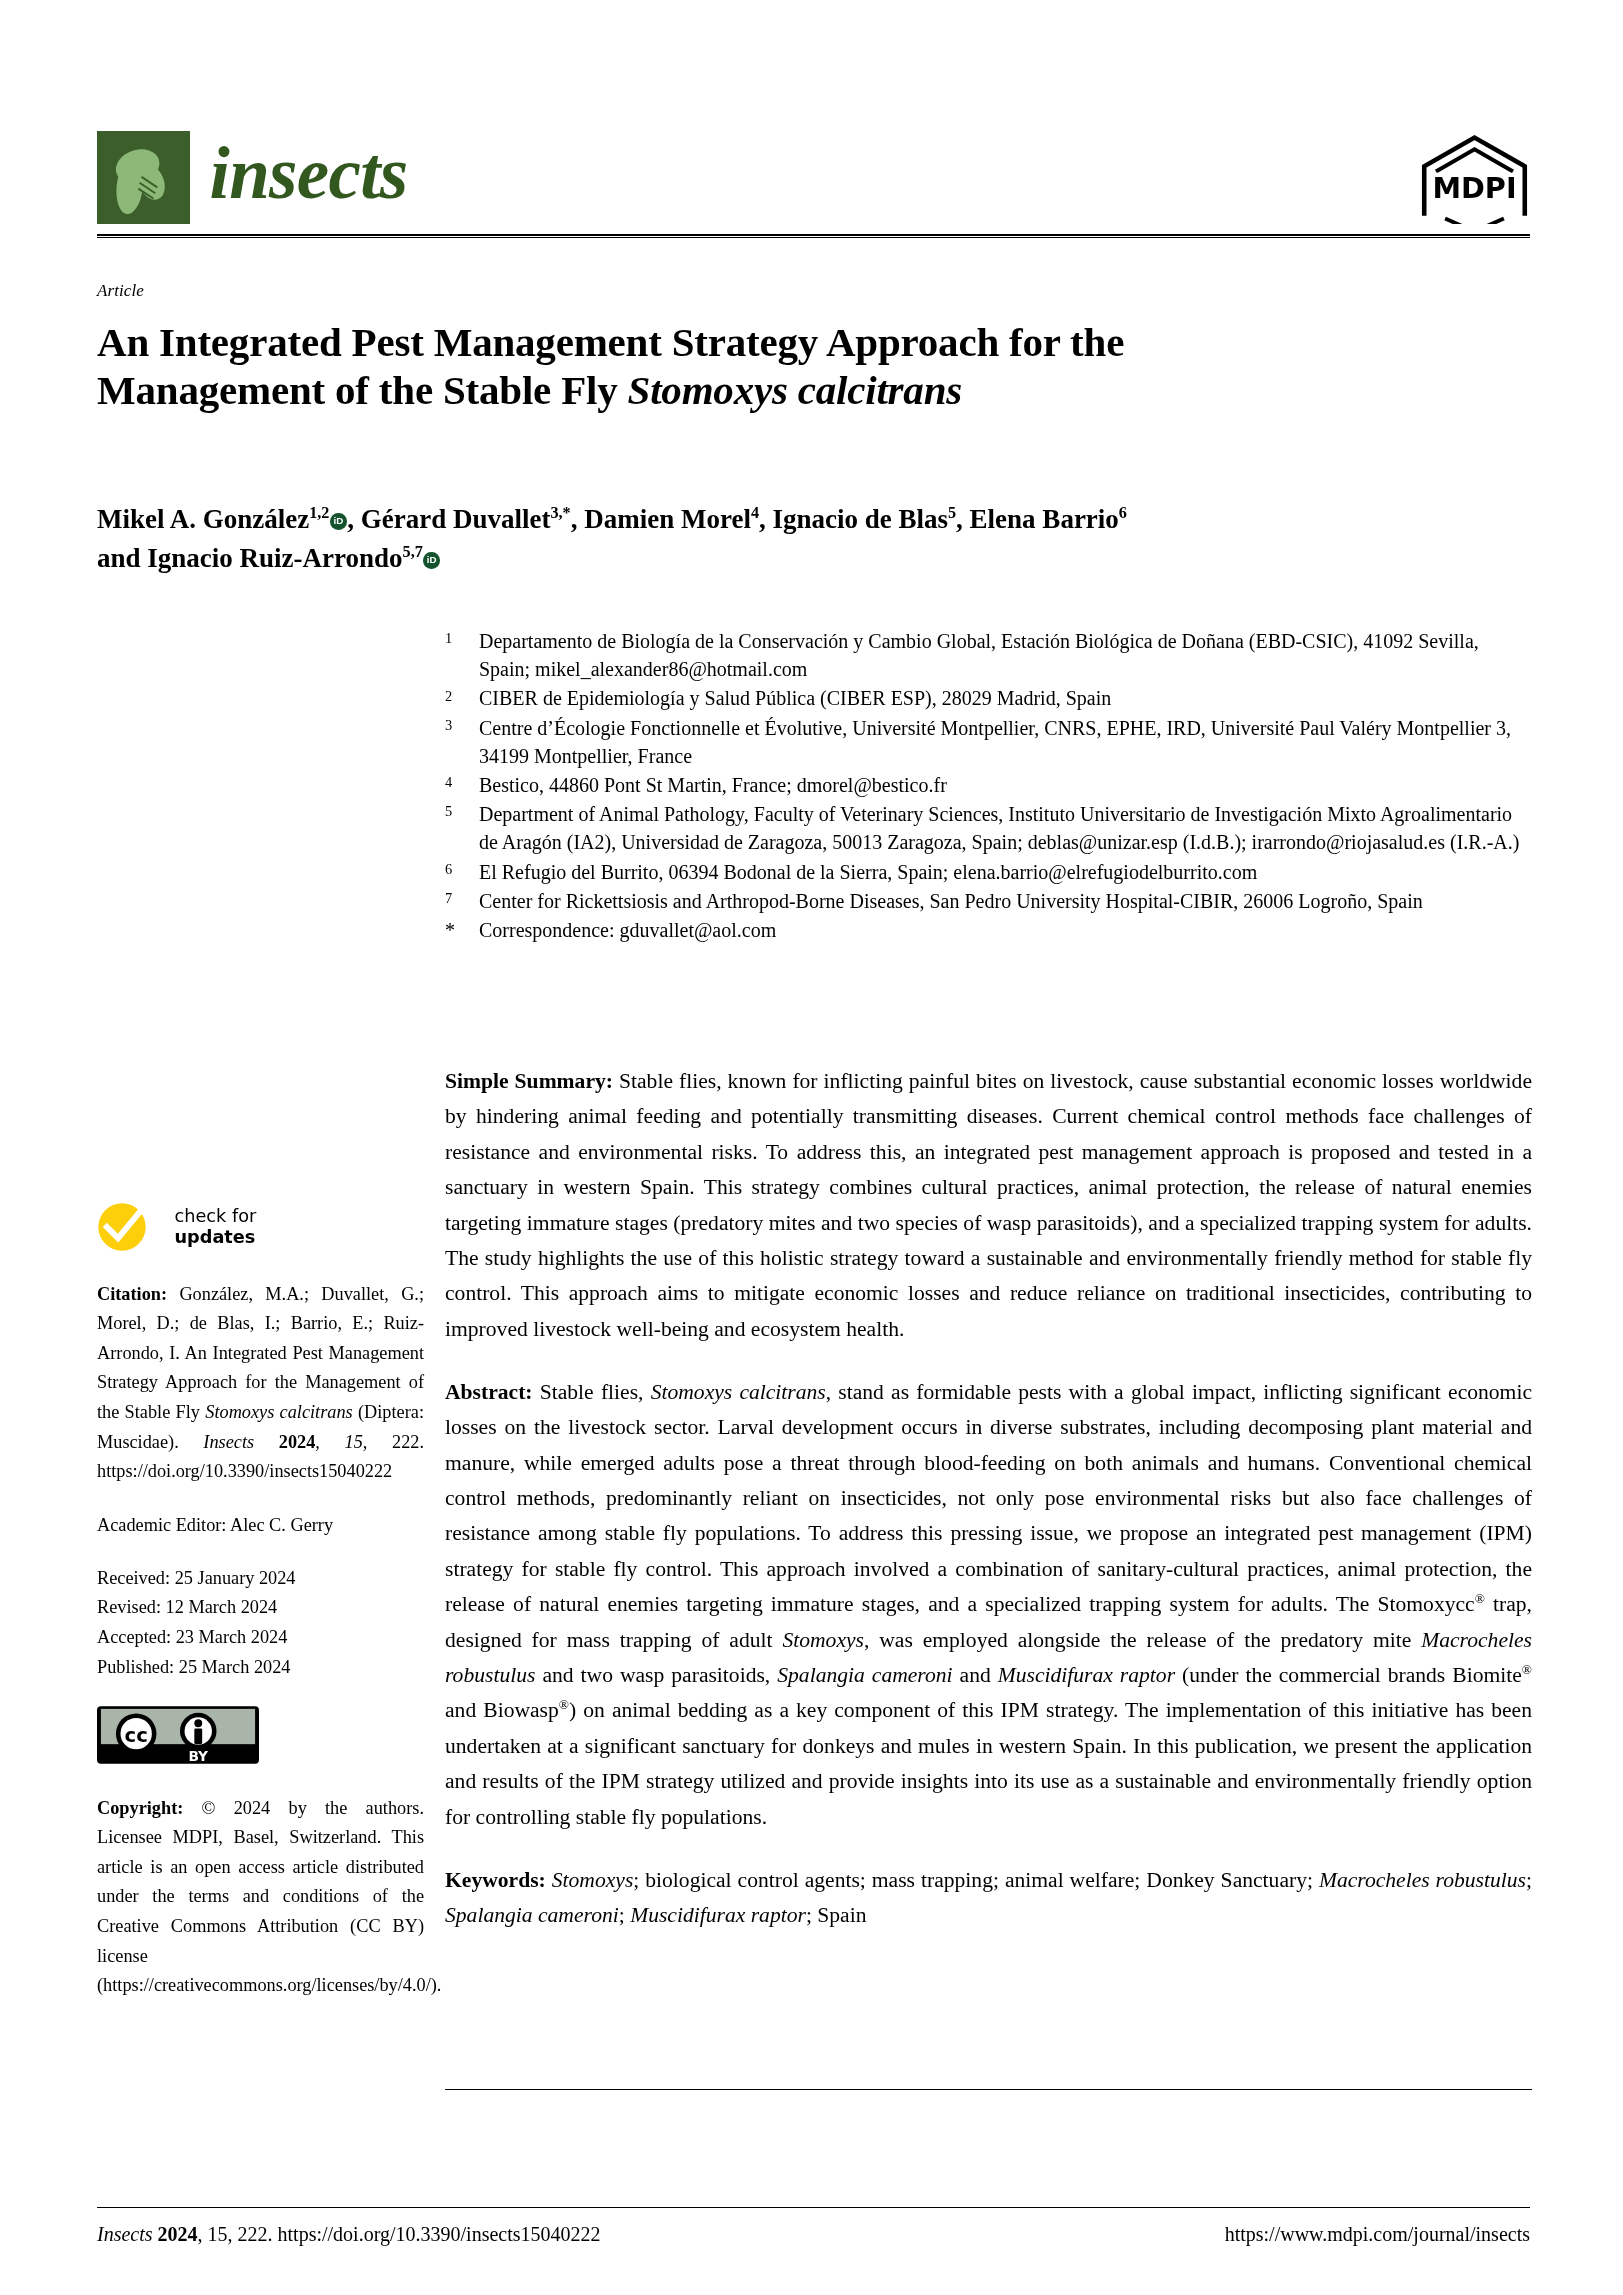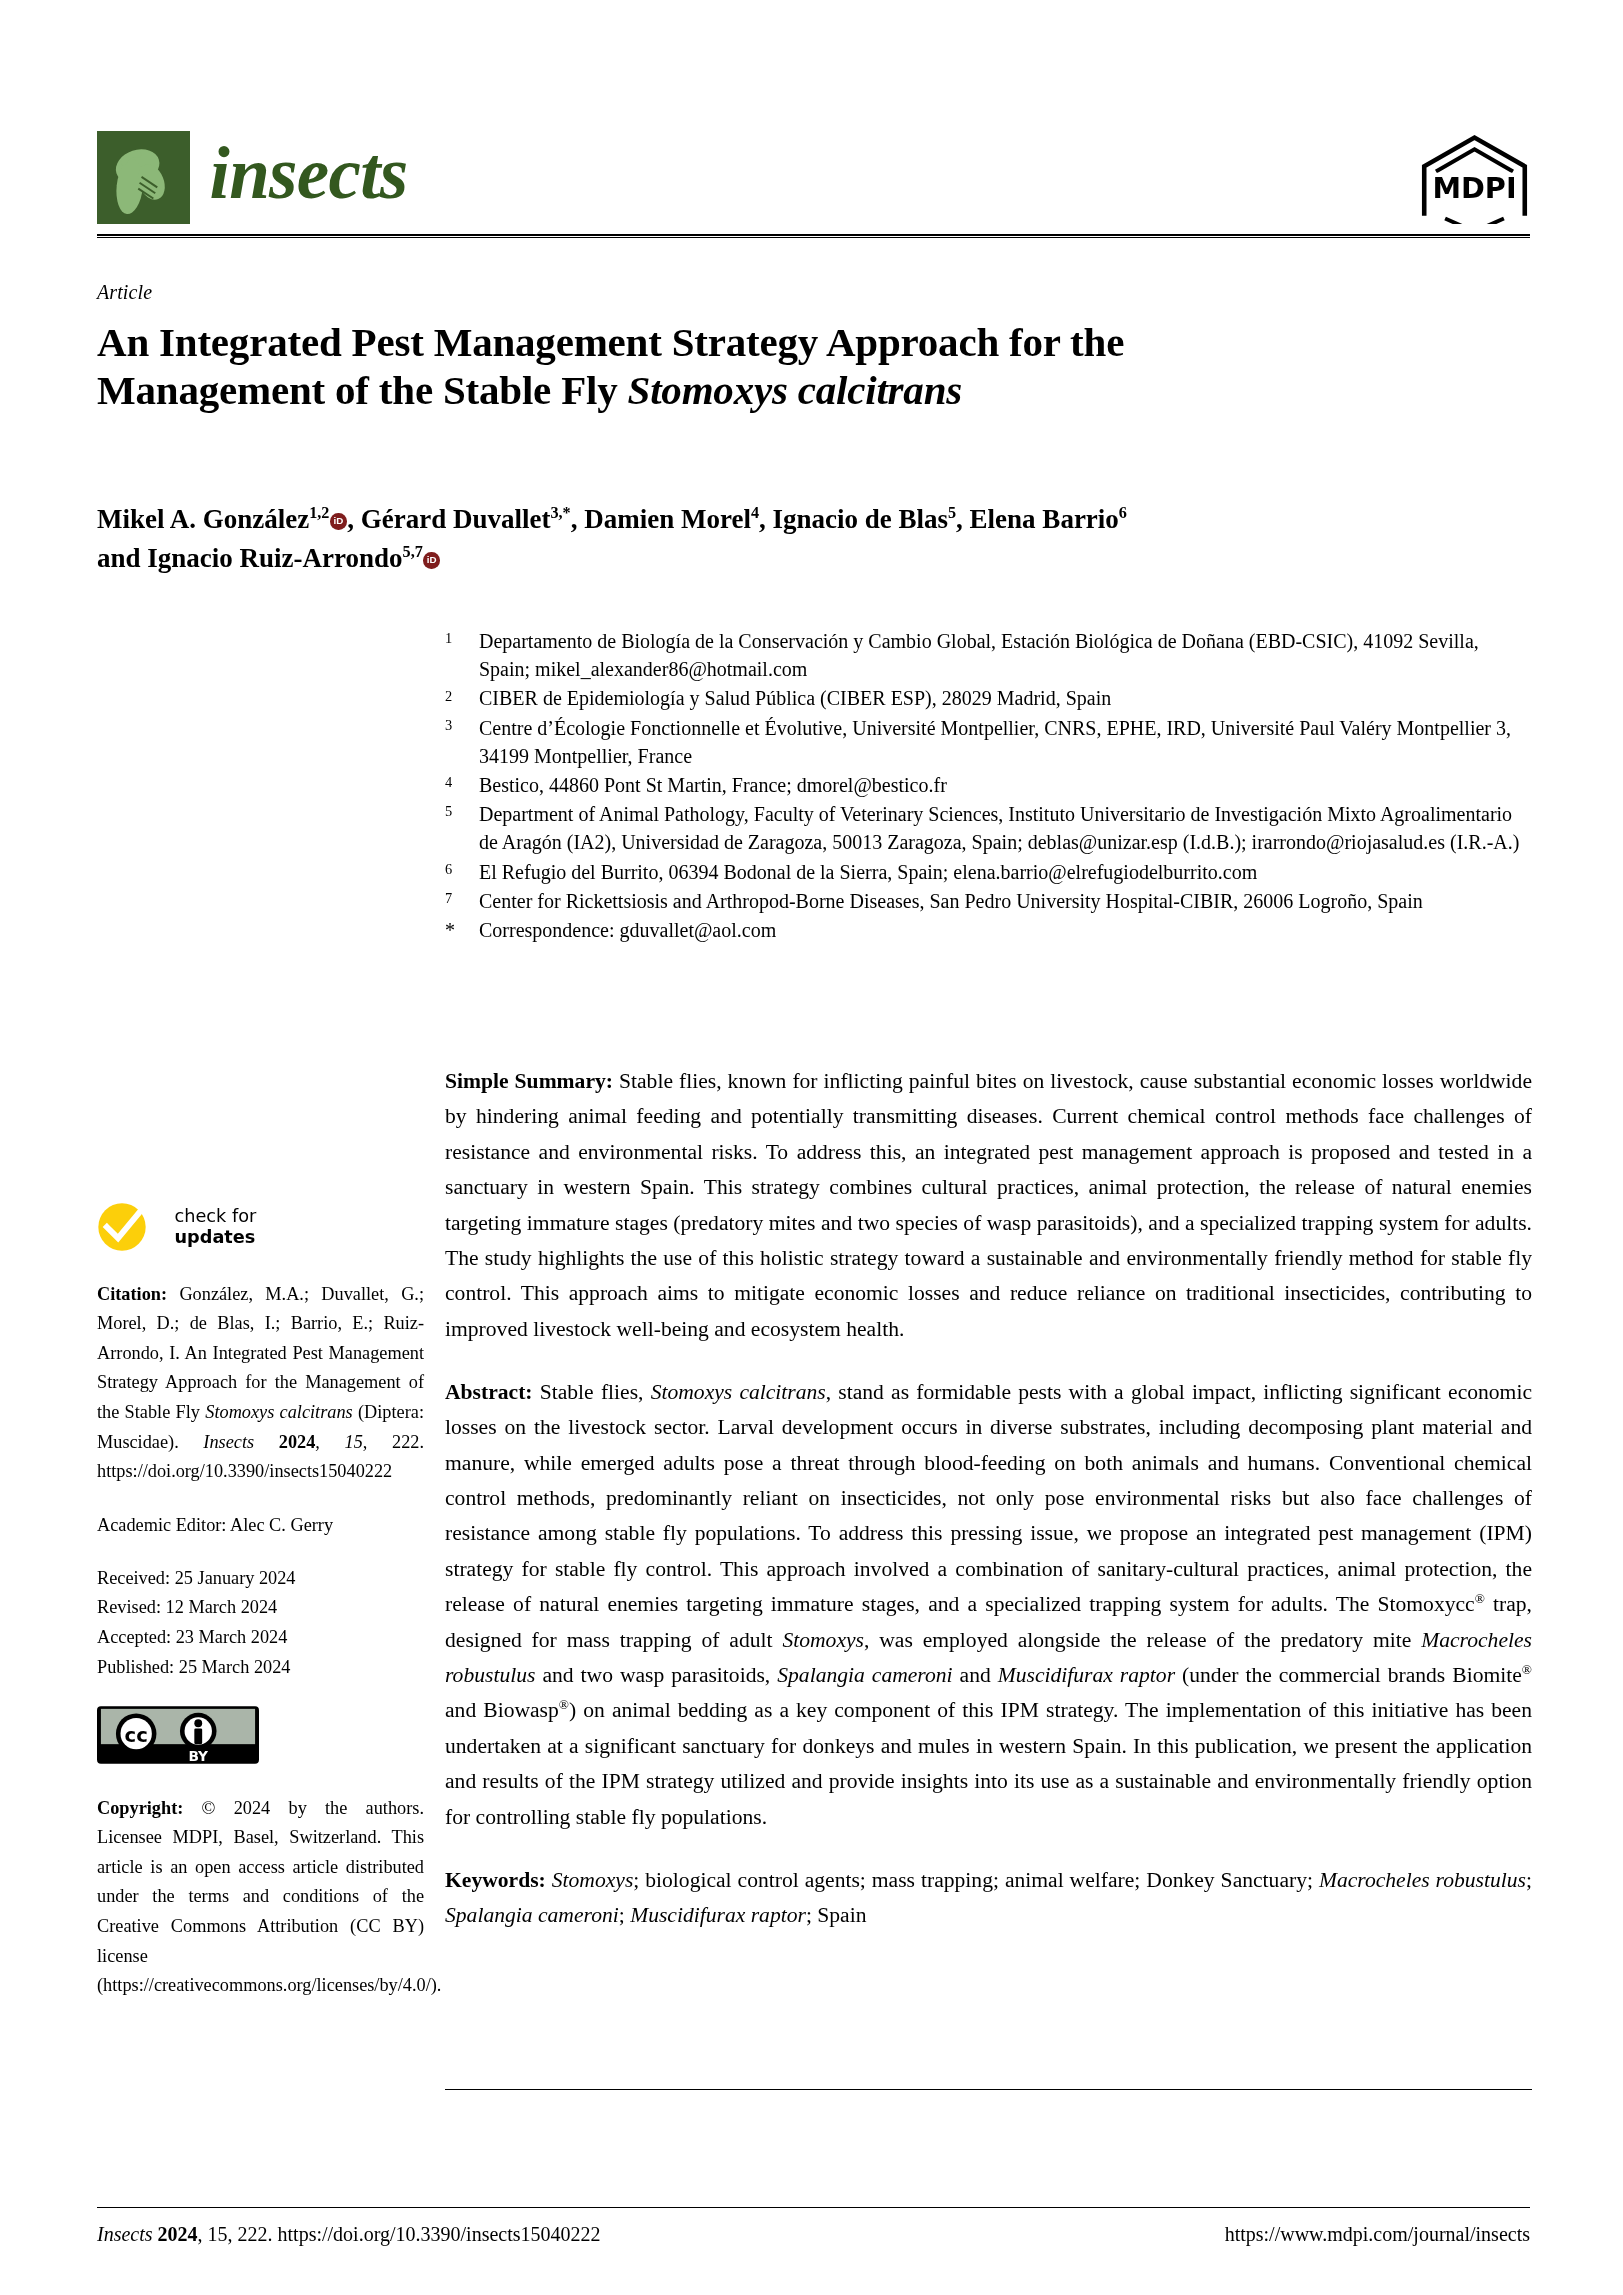--- a/index.html
+++ b/index.html
@@ -57,21 +57,21 @@
     width: 1433px; height: 0;
     border-top: 2px solid #000;
     border-bottom: 0.7px solid #000;
     height: 3.9px;
   }
 
   
   .article-kind {
     position: absolute;
     left: 97px; top: 281px;
-    font-size: 20px;
+    font-size: 17px;
     font-style: italic;
     letter-spacing: 0.1px;
   }
   .title {
     position: absolute;
     left: 97px; top: 319px;
     width: 1335px;
     font-size: 41px;
     font-weight: 700;
     line-height: 1.17;
@@ -85,21 +85,21 @@
     width: 1361px;
     font-size: 27px;
     font-weight: 700;
     line-height: 1.45;
   }
   .authors sup { font-size: .6em; font-weight: 700; vertical-align: super; }
   .orcid {
     display: inline-block;
     width: 16.4px; height: 16.4px;
     border-radius: 50%;
-    background: #7f1d1d;
+    background: #14532d;
     color: #ffffff;
     font-size: 9.8px;
     font-weight: 700;
     font-family: "Liberation Sans", sans-serif;
     text-align: center;
     line-height: 16.4px;
     vertical-align: 3.9px;
     margin: 0 0.7px;
   }
 

